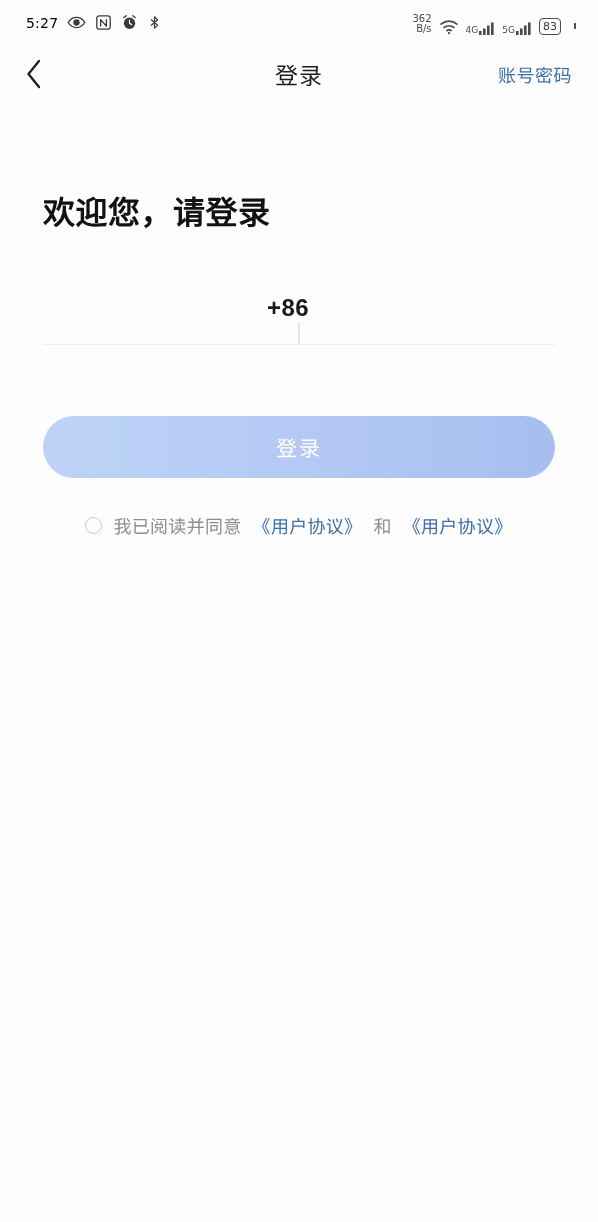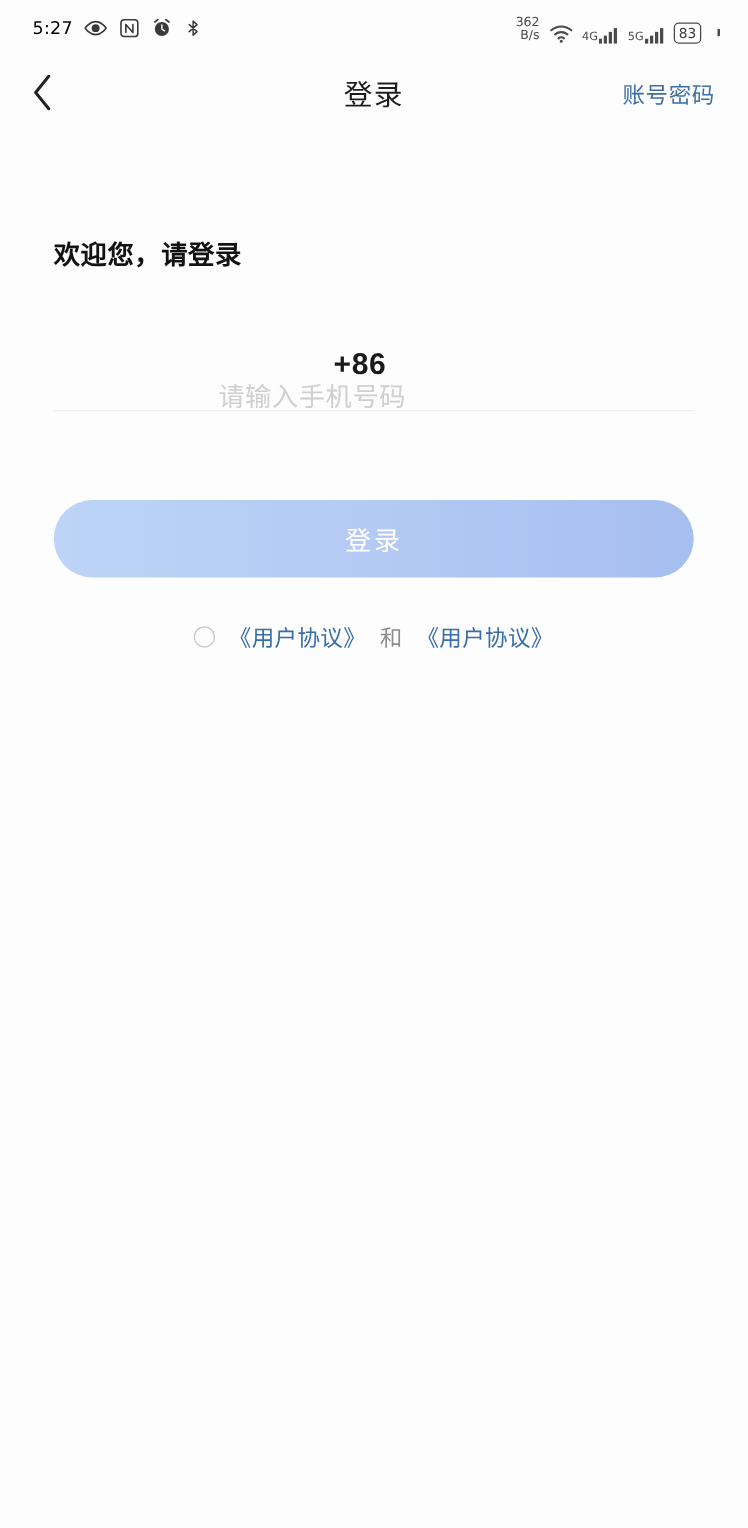--- a/index.html
+++ b/index.html
@@ -125,21 +125,21 @@
     color: #3f6fa5;
     letter-spacing: 0.5px;
   }
 
   
   .content {
     padding: 0 43px;
   }
   .headline {
     margin-top: 84px;
-    font-size: 21px;
+    font-size: 32px;
     font-weight: bold;
     color: #121212;
     letter-spacing: 0.5px;
   }
   .subhead {
     margin-top: 16px;
     font-size: 17px;
     color: #b4b4b4;
     letter-spacing: 0.3px;
   }
@@ -310,25 +310,25 @@
   <div class="nav-action">账号密码</div>
 </div>
 
 <div class="content">
 
   <div class="headline">欢迎您，请登录</div>
 
   <div class="field">
     <span class="cc">+86</span>
     <span class="divider"></span>
-    <input class="phone-input" type="tel" placeholder="请输入手机号码" style="">
   </div>
 
   <button class="btn-login">登录</button>
 
   <div class="agree">
     <span class="radio"></span>
+    <span class="agree-text">我已阅读并同意</span>
     <a class="agree-link" href="#">《用户协议》</a>
     <span class="agree-text">和</span>
     <a class="agree-link" href="#">《用户协议》</a>
   </div>
 
 </div>
 
 </body></html>

